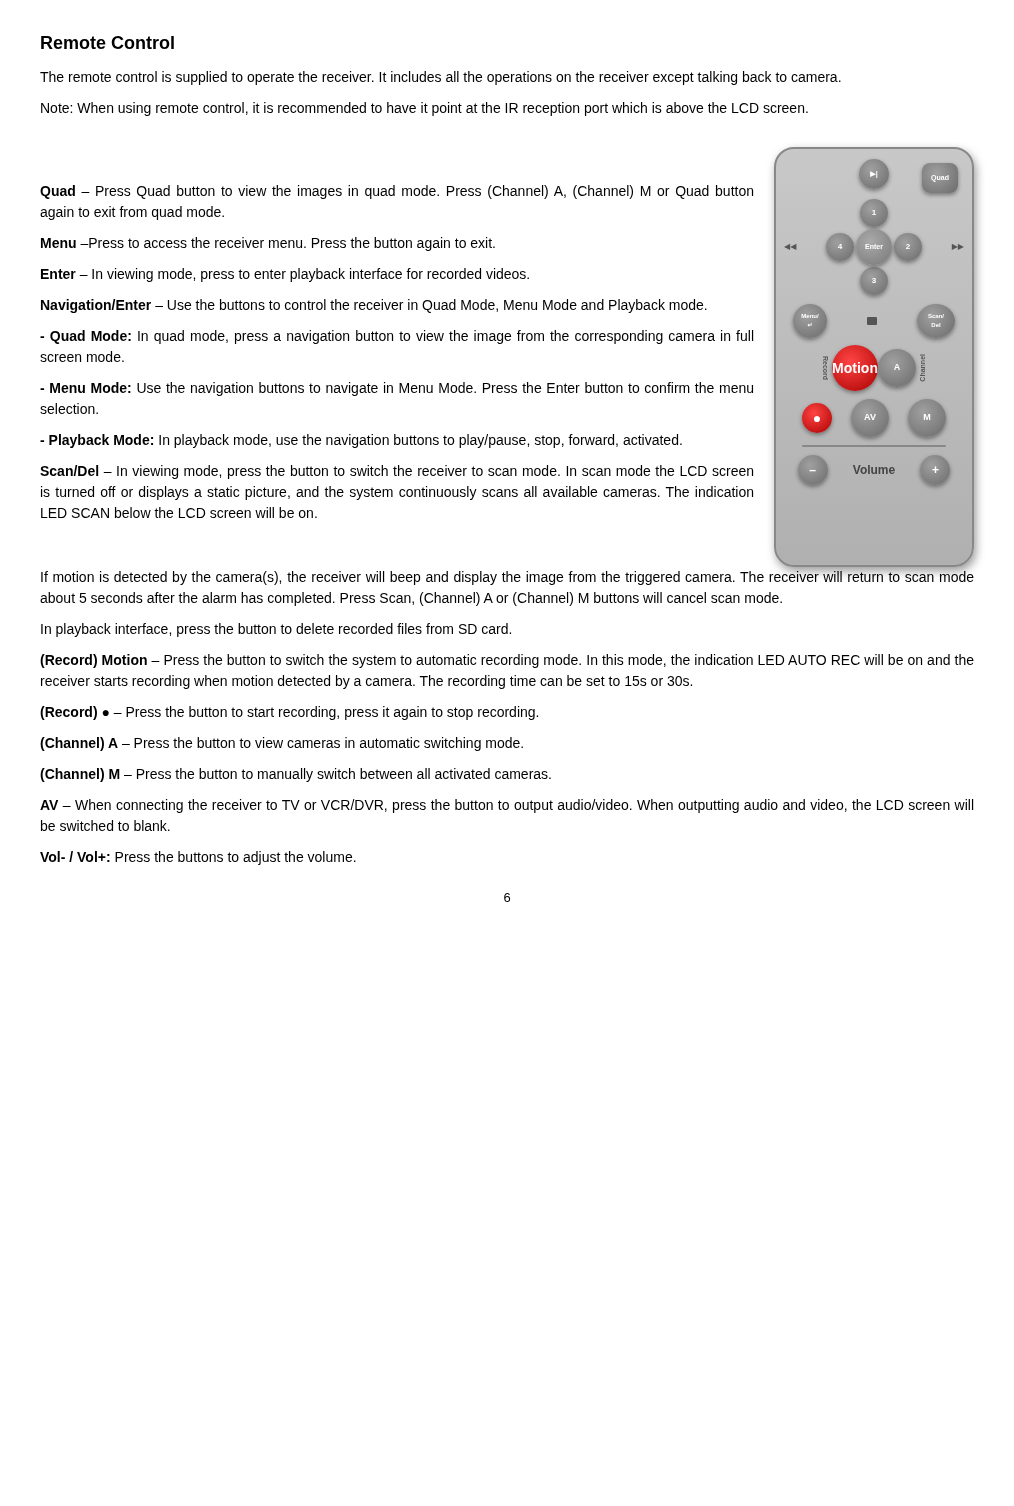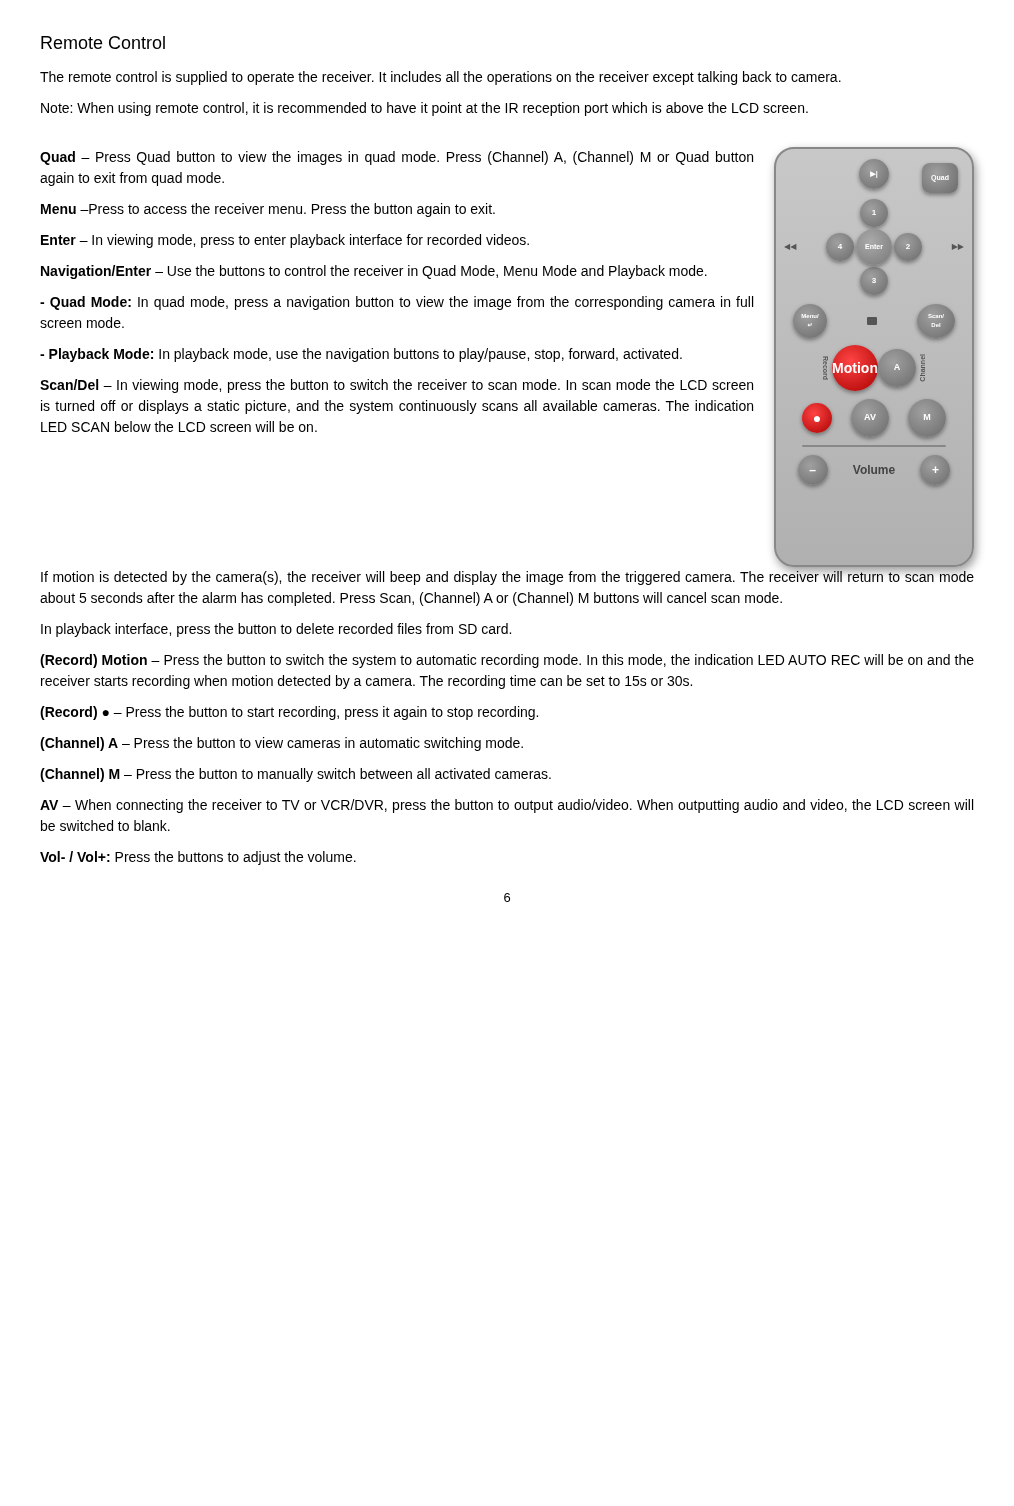--- a/index.html
+++ b/index.html
@@ -7,31 +7,31 @@
       font-family: Arial, sans-serif;
       font-size: 14px;
       line-height: 1.5;
       color: #000;
       background: #fff;
       padding: 30px 40px;
       max-width: 1014px;
     }
     h1 {
       font-size: 18px;
-      font-weight: normal;
+      font-weight: bold;
       margin-bottom: 10px;
     }
     p {
       margin-bottom: 10px;
       text-align: justify;
     }
     .content-area {
       display: flex;
       gap: 20px;
-      align-items: flex-start;
+      align-items: center;
       margin-top: 28px;
     }
     .text-col {
       flex: 1;
     }
     .remote-col {
       flex-shrink: 0;
       width: 200px;
     }
     .remote-image {
@@ -207,20 +207,24 @@
       <b>Enter</b>
       <span>– In viewing mode, press to enter playback interface for recorded videos.</span>
     </p>
     <p>
       <b>Navigation/Enter</b>
       <span>– Use the buttons to control the receiver in Quad Mode, Menu Mode and Playback mode.</span>
     </p>
     <p>
       <b>- Quad Mode:</b>
       <span>In quad mode, press a navigation button to view the image from the corresponding camera in full screen mode.</span>
+    </p>
+    <p>
+      <b>- Menu Mode:</b>
+      <span>Use the navigation buttons to navigate in Menu Mode. Press the Enter button to confirm the menu selection.</span>
     </p>
     <p>
       <b>- Playback Mode:</b>
       <span>In playback mode, use the navigation buttons to play/pause, stop, forward, activated.</span>
     </p>
     <p>
       <b>Scan/Del</b>
       <span>– In viewing mode, press the button to switch the receiver to scan mode. In scan mode the LCD screen is turned off or displays a static picture, and the system continuously scans all available cameras. The indication LED SCAN below the LCD screen will be on.</span>
     </p>
   </div>

